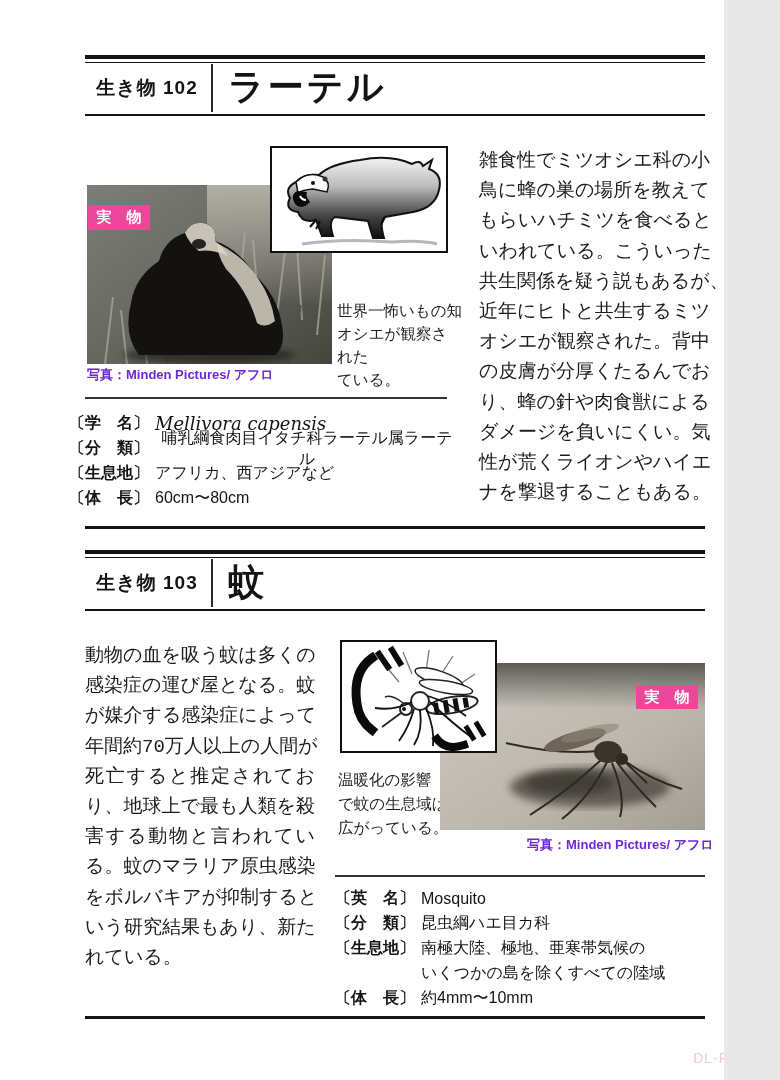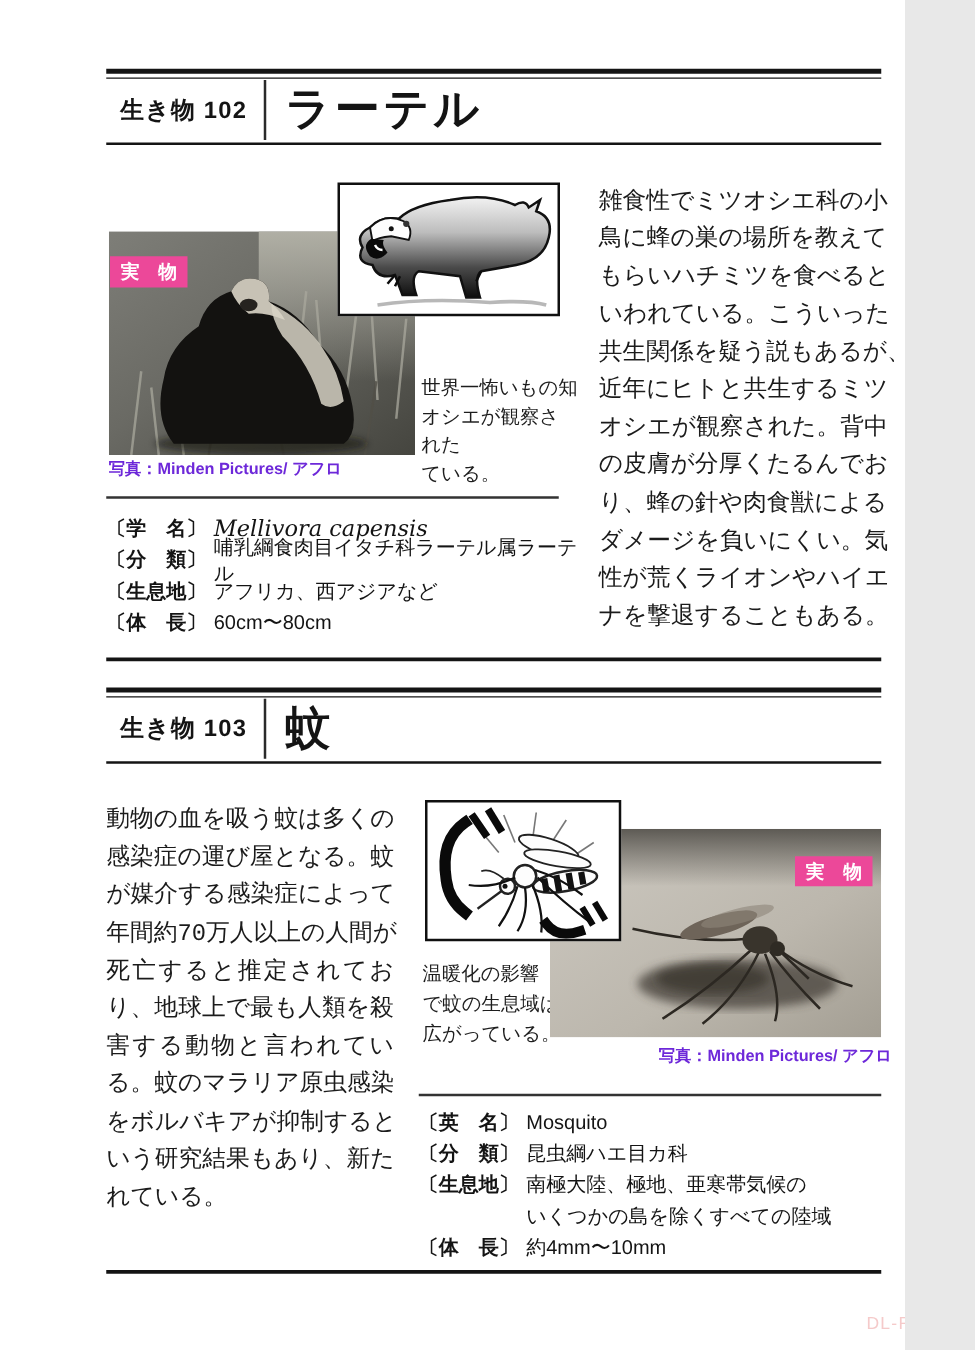--- a/index.html
+++ b/index.html
@@ -114,21 +114,21 @@
 
   <div class="abs caption sans" style="left:337px;top:299px;width:126px;">
     <div>世界一怖いもの知</div>
     <div>オシエが観察された</div>
     <div>ている。</div>
   </div>
 
   <div class="abs credit sans" style="left:87px;top:366px;">写真：Minden Pictures/ アフロ</div>
 
   <div class="abs rule" style="left:85px;top:397px;width:362px;height:2px;background:#333;"></div>
-  <div class="abs sans" style="left:85px;top:411px;width:390px;">
+  <div class="abs sans" style="left:69px;top:411px;width:390px;text-align:center;">
     <div class="info-row">
       <span class="info-label">〔学　名〕</span>
       <span class="info-value sci">Mellivora capensis</span>
     </div>
     <div class="info-row">
       <span class="info-label">〔分　類〕</span>
       <span class="info-value">哺乳綱食肉目イタチ科ラーテル属ラーテル</span>
     </div>
     <div class="info-row">
       <span class="info-label">〔生息地〕</span>

